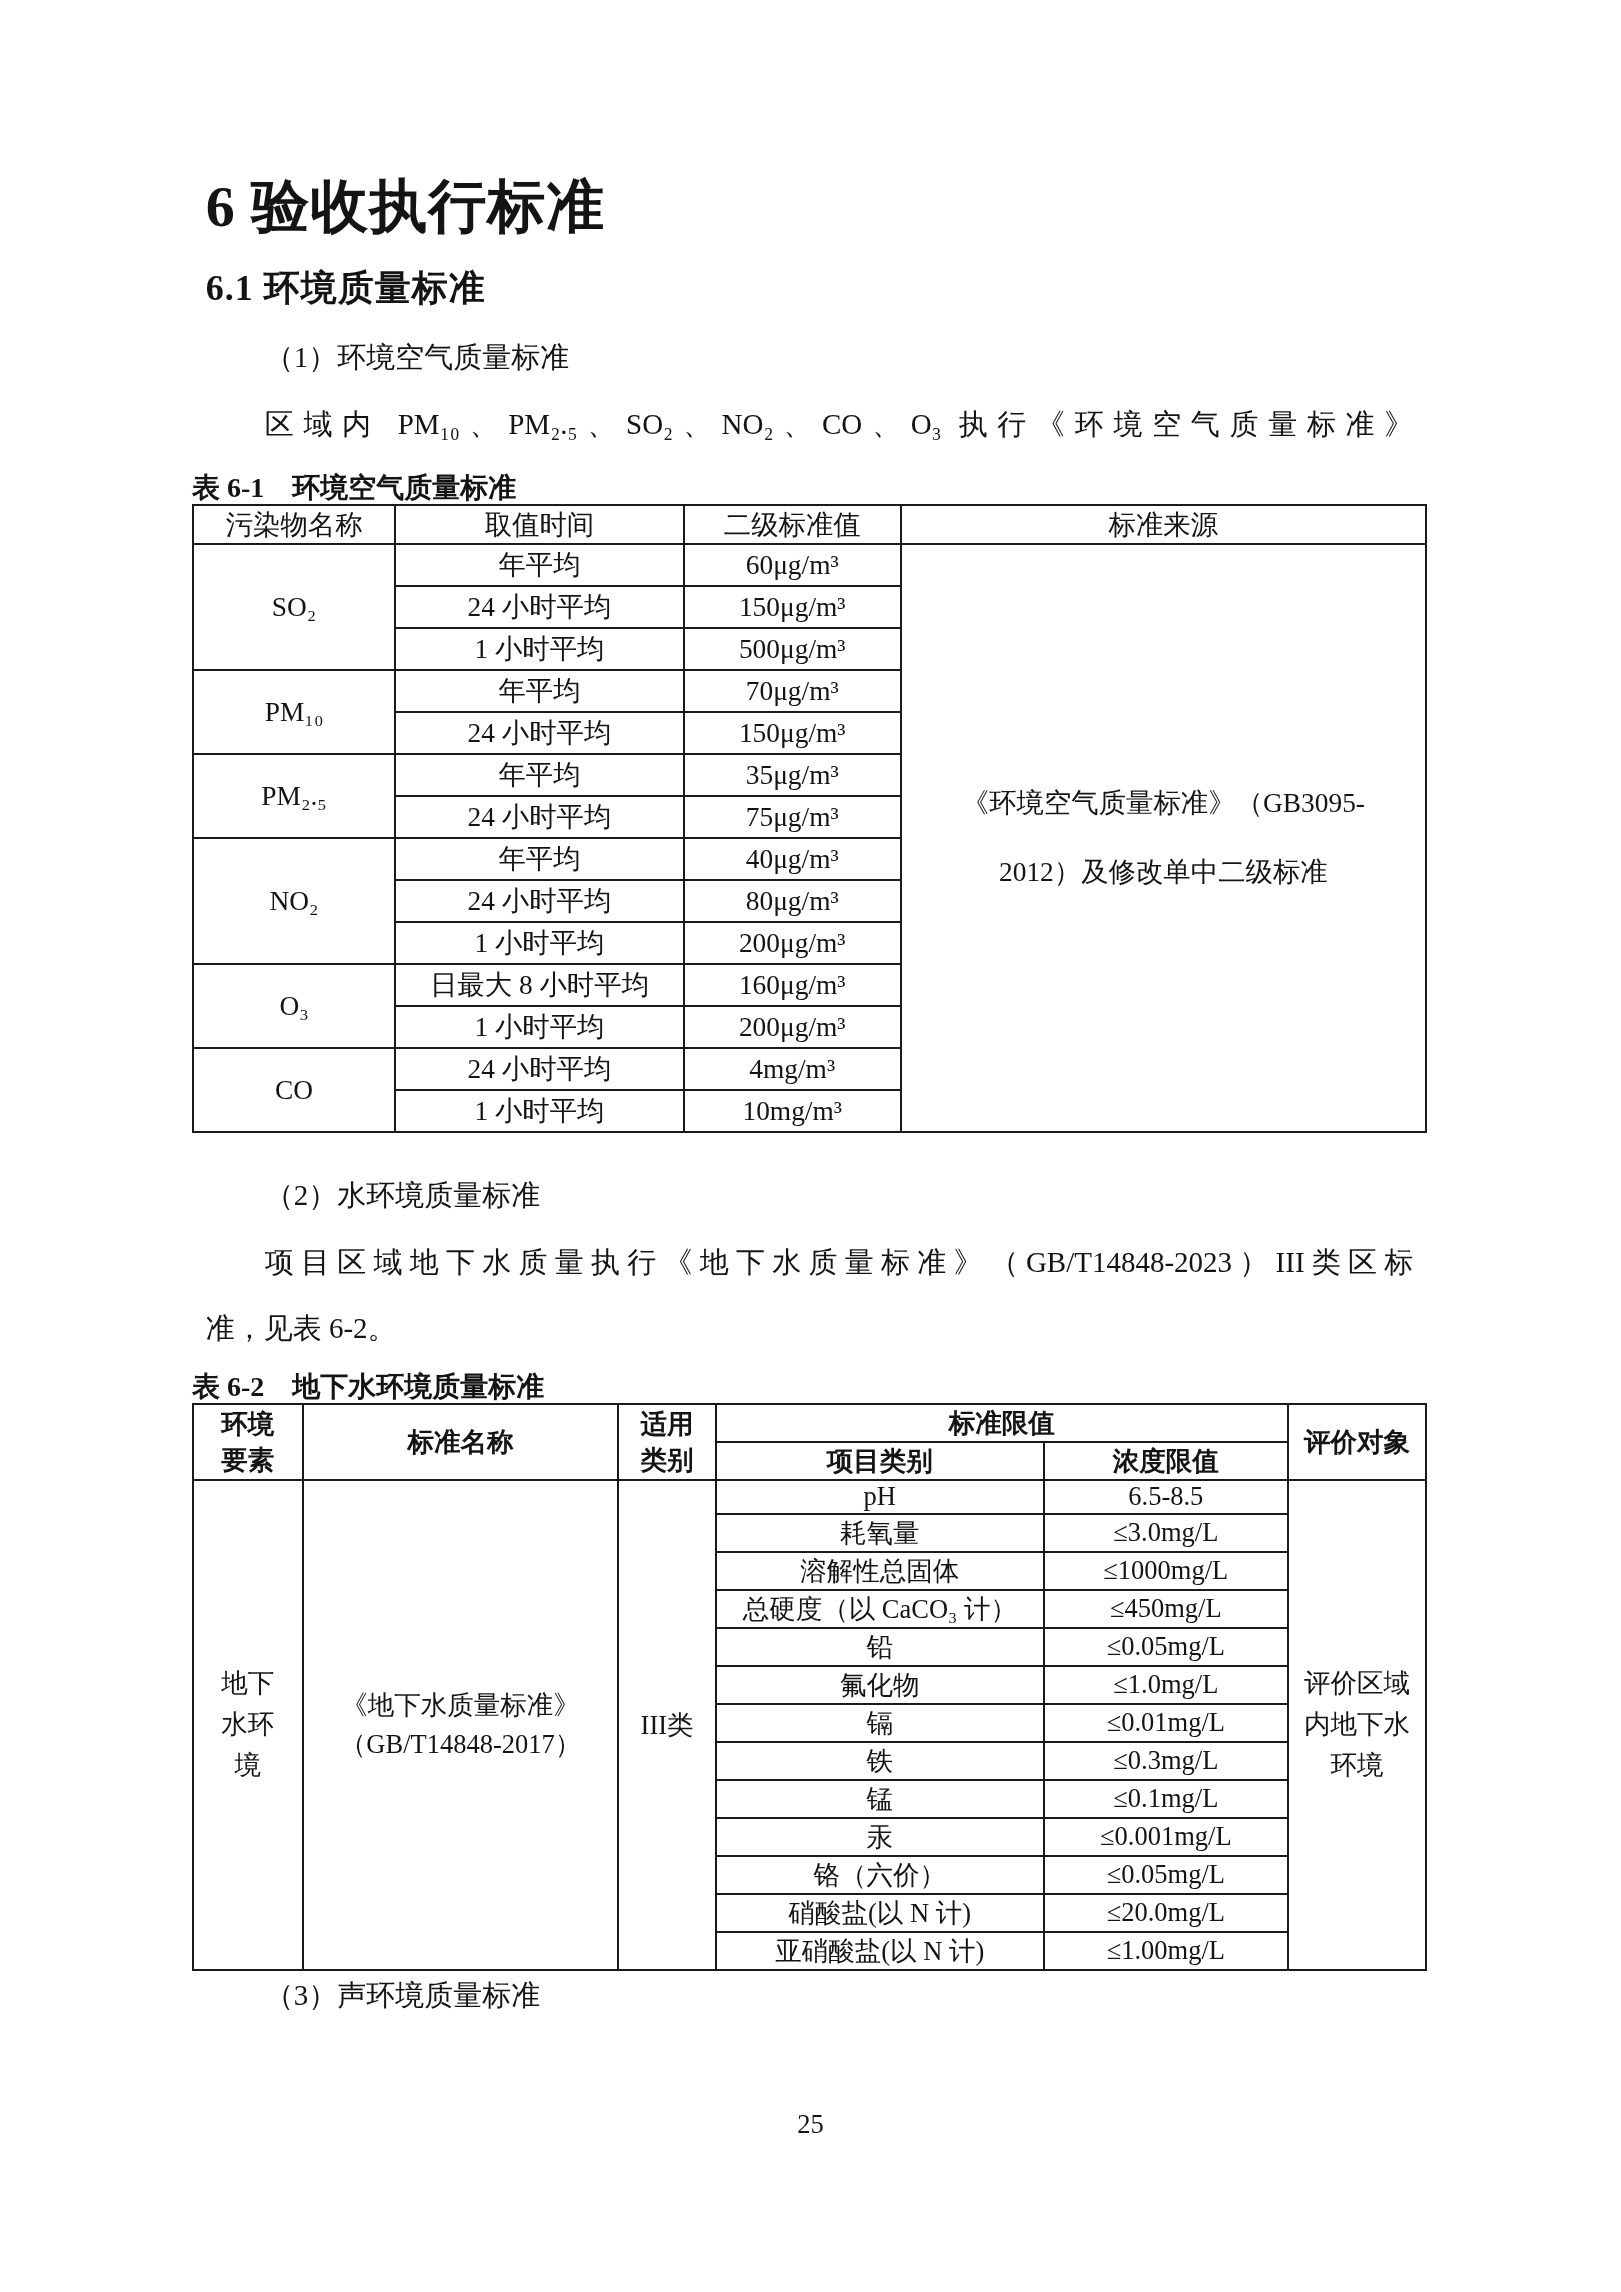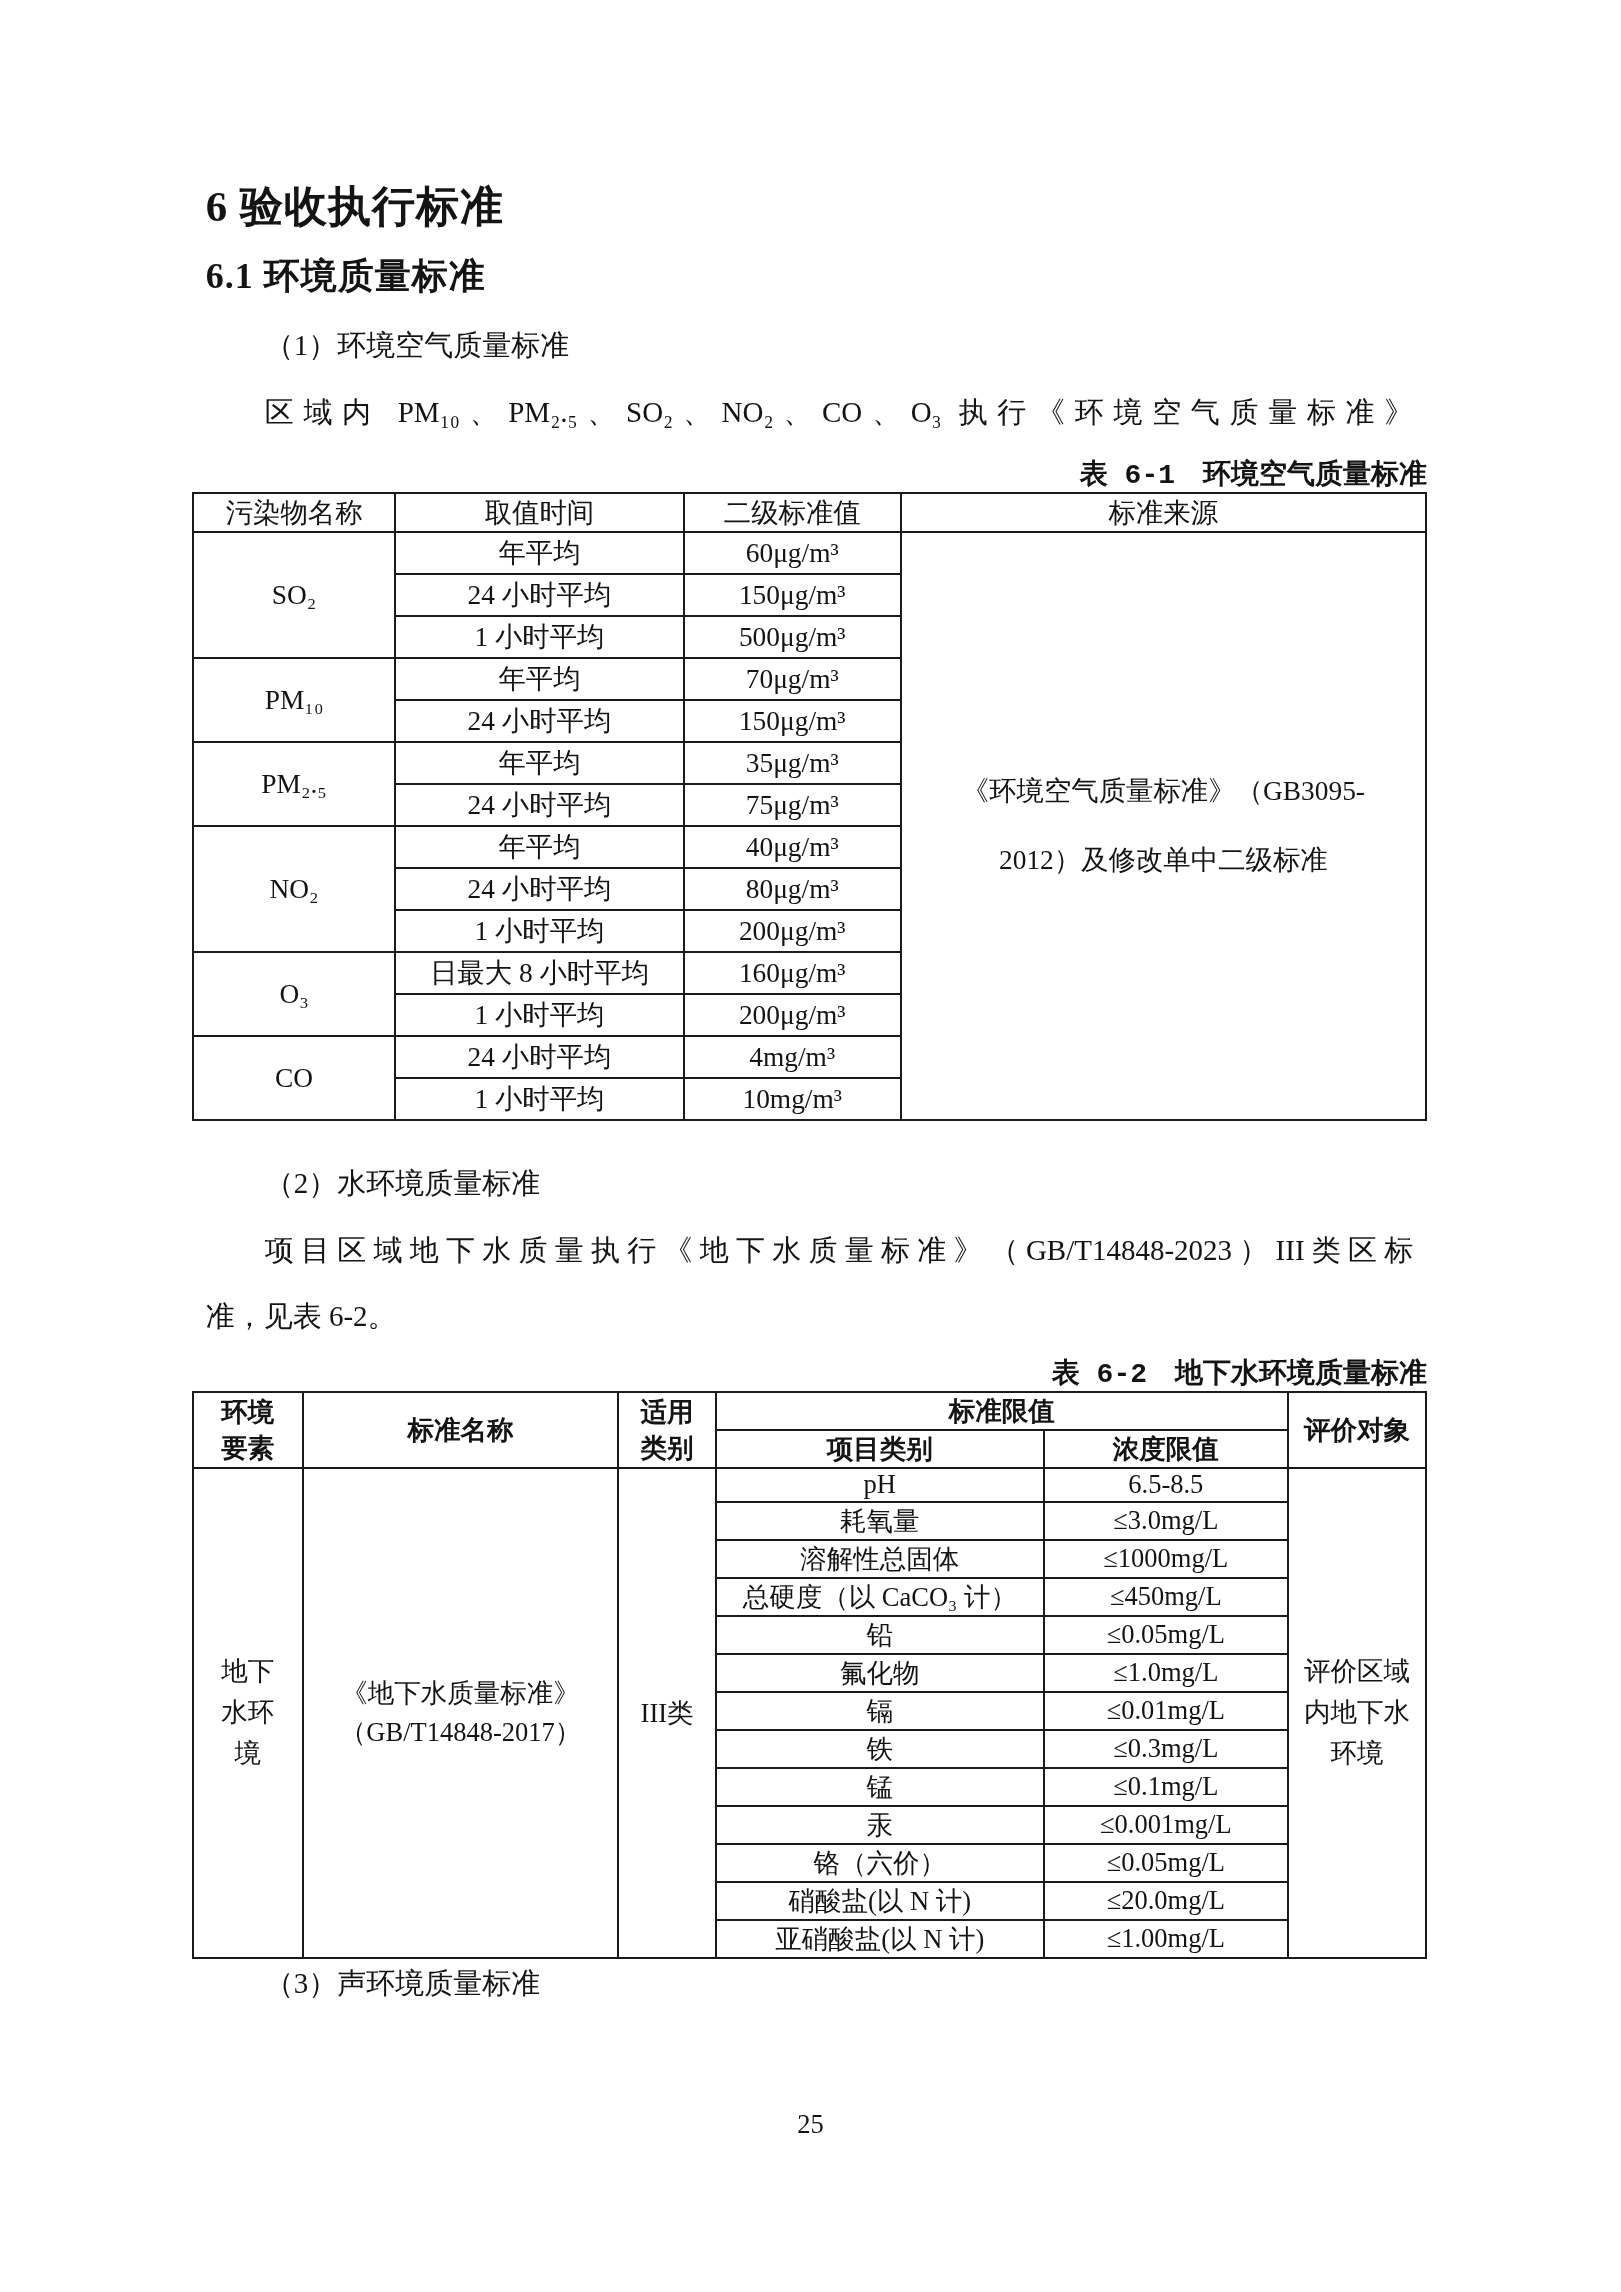--- a/index.html
+++ b/index.html
@@ -12,41 +12,41 @@
     color:#141414;
     overflow:hidden;
   }
   .content{
     position:absolute;
     left:192px;top:0;width:1235px;
     padding-top:180px;
   }
   .txtpad{padding-left:13.7px;padding-right:13.7px;}
   h1.sec{
-    font-size:43px;line-height:53px;font-weight:bold;
-    margin:0 0 21px 0;letter-spacing:1px;
+    font-size:58px;line-height:53px;font-weight:bold;
+    margin:0 0 33px 0;letter-spacing:1px;
   }
   h2.subsec{
     font-size:36px;line-height:45px;font-weight:bold;
     margin:0 0 27.4px 0;letter-spacing:1px;
   }
   .bline{
     font-size:29px;line-height:39px;
     margin:0 0 27.4px 0;
   }
   .indent2{text-indent:59px;}
   .jline{text-align:justify;text-align-last:justify;}
   .mb26{margin-bottom:25.5px;}
   .mb22{margin-bottom:21.6px;}
   .mb0{margin-bottom:0;}
   .mt44{margin-top:43px;}
   .mt6{margin-top:5.9px;}
   .tcaption{
     font-size:28px;line-height:33px;font-weight:bold;
-    text-align:right;margin:0;font-family:Liberation Mono, monospace;
+    text-align:left;margin:0;
   }
   table.std{
     width:100%;
     border-collapse:collapse;
     table-layout:fixed;
     border:2.9px solid #1a1a1a;
   }
   table.std th,table.std td{
     border:2px solid #1a1a1a;
     text-align:center;vertical-align:middle;

